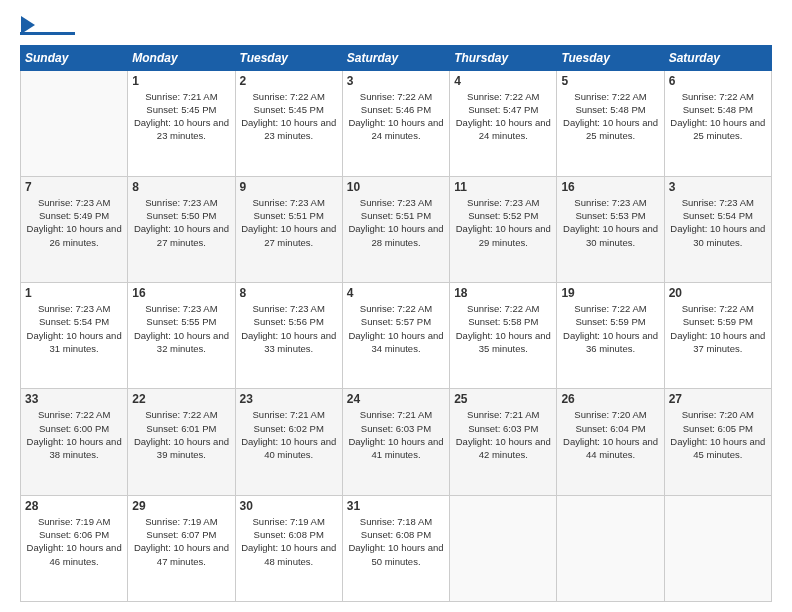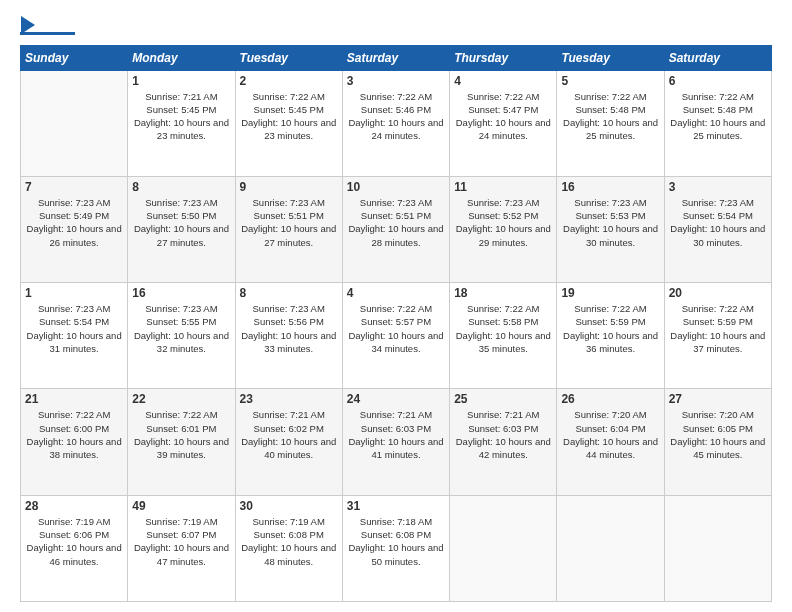--- a/index.html
+++ b/index.html
@@ -207,21 +207,21 @@
             <span class="day-num">19</span>
             <div class="day-detail">Sunrise: 7:22 AM<br>Sunset: 5:59 PM<br>Daylight: 10 hours and 36 minutes.</div>
           </td>
           <td>
             <span class="day-num">20</span>
             <div class="day-detail">Sunrise: 7:22 AM<br>Sunset: 5:59 PM<br>Daylight: 10 hours and 37 minutes.</div>
           </td>
         </tr>
         <tr class="row-alt">
           <td>
-            <span class="day-num">21</span>
+            <span class="day-num">33</span>
             <div class="day-detail">Sunrise: 7:22 AM<br>Sunset: 6:00 PM<br>Daylight: 10 hours and 38 minutes.</div>
           </td>
           <td>
             <span class="day-num">22</span>
             <div class="day-detail">Sunrise: 7:22 AM<br>Sunset: 6:01 PM<br>Daylight: 10 hours and 39 minutes.</div>
           </td>
           <td>
             <span class="day-num">23</span>
             <div class="day-detail">Sunrise: 7:21 AM<br>Sunset: 6:02 PM<br>Daylight: 10 hours and 40 minutes.</div>
           </td>
@@ -241,21 +241,21 @@
             <span class="day-num">27</span>
             <div class="day-detail">Sunrise: 7:20 AM<br>Sunset: 6:05 PM<br>Daylight: 10 hours and 45 minutes.</div>
           </td>
         </tr>
         <tr>
           <td>
             <span class="day-num">28</span>
             <div class="day-detail">Sunrise: 7:19 AM<br>Sunset: 6:06 PM<br>Daylight: 10 hours and 46 minutes.</div>
           </td>
           <td>
-            <span class="day-num">49</span>
+            <span class="day-num">29</span>
             <div class="day-detail">Sunrise: 7:19 AM<br>Sunset: 6:07 PM<br>Daylight: 10 hours and 47 minutes.</div>
           </td>
           <td>
             <span class="day-num">30</span>
             <div class="day-detail">Sunrise: 7:19 AM<br>Sunset: 6:08 PM<br>Daylight: 10 hours and 48 minutes.</div>
           </td>
           <td>
             <span class="day-num">31</span>
             <div class="day-detail">Sunrise: 7:18 AM<br>Sunset: 6:08 PM<br>Daylight: 10 hours and 50 minutes.</div>
           </td>

